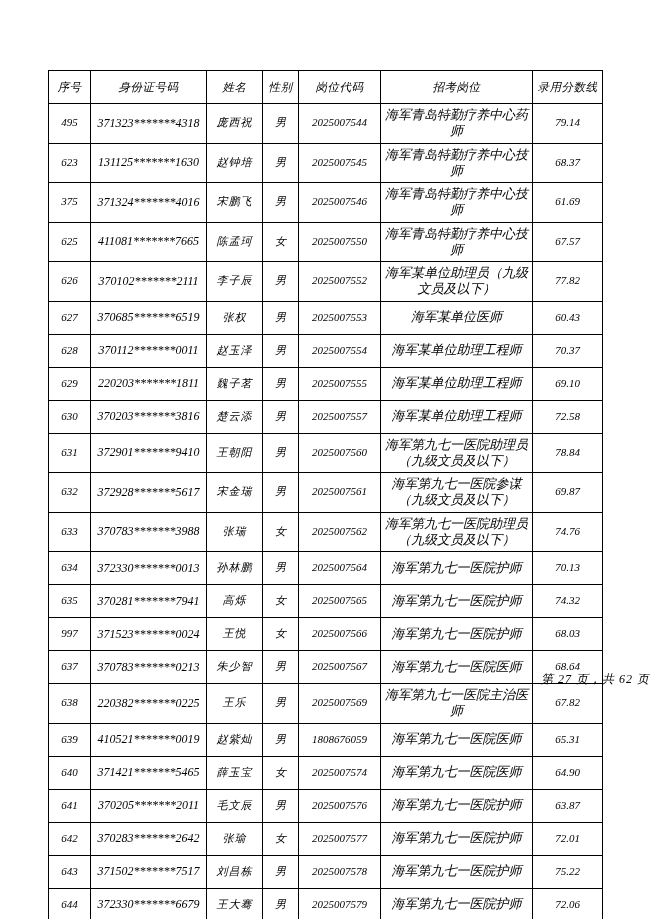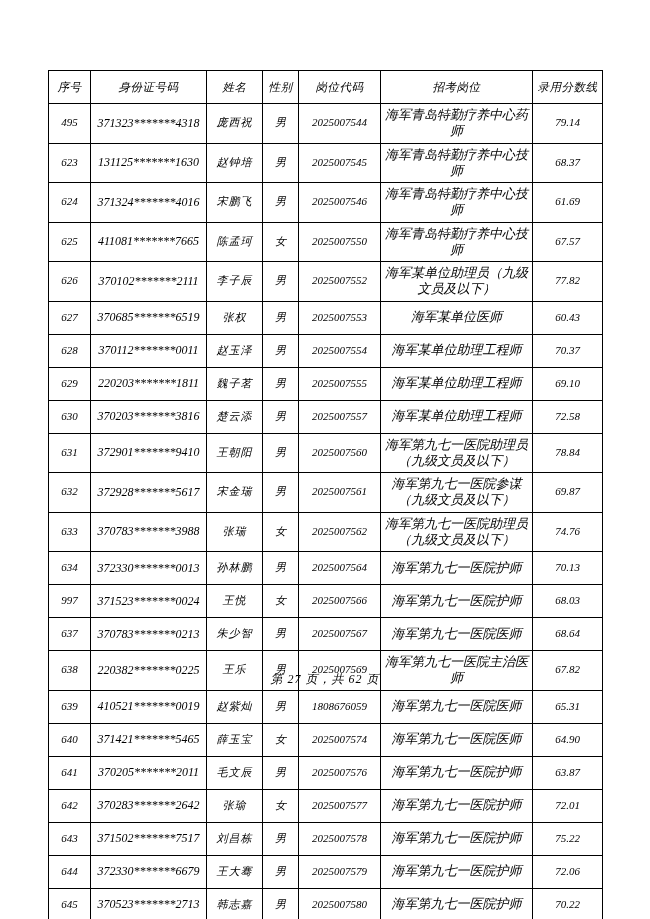--- a/index.html
+++ b/index.html
@@ -65,21 +65,21 @@
     font-size: 13px;
   }
   td.name {
     letter-spacing: 1px;
   }
   .footer {
     position: absolute;
     left: 0;
     right: 0;
     bottom: 42px;
-    text-align: center;
+    text-align: right;
     font-size: 12px;
     letter-spacing: 1px;
   }
 </style>
 </head>
 <body>
 
 <div class="page">
 
   <table class="roster">
@@ -116,21 +116,21 @@
       <tr>
         <td class="seq">623</td>
         <td class="id">131125*******1630</td>
         <td class="name">赵钟培</td>
         <td class="sex">男</td>
         <td class="code">2025007545</td>
         <td class="post">海军青岛特勤疗养中心技师</td>
         <td class="score">68.37</td>
       </tr>
       <tr>
-        <td class="seq">624</td>
+        <td class="seq">375</td>
         <td class="id">371324*******4016</td>
         <td class="name">宋鹏飞</td>
         <td class="sex">男</td>
         <td class="code">2025007546</td>
         <td class="post">海军青岛特勤疗养中心技师</td>
         <td class="score">61.69</td>
       </tr>
       <tr>
         <td class="seq">625</td>
         <td class="id">411081*******7665</td>
@@ -215,20 +215,29 @@
       <tr>
         <td class="seq">634</td>
         <td class="id">372330*******0013</td>
         <td class="name">孙林鹏</td>
         <td class="sex">男</td>
         <td class="code">2025007564</td>
         <td class="post">海军第九七一医院护师</td>
         <td class="score">70.13</td>
       </tr>
       <tr>
+        <td class="seq">635</td>
+        <td class="id">370281*******7941</td>
+        <td class="name">高烁</td>
+        <td class="sex">女</td>
+        <td class="code">2025007565</td>
+        <td class="post">海军第九七一医院护师</td>
+        <td class="score">74.32</td>
+      </tr>
+      <tr>
         <td class="seq">997</td>
         <td class="id">371523*******0024</td>
         <td class="name">王悦</td>
         <td class="sex">女</td>
         <td class="code">2025007566</td>
         <td class="post">海军第九七一医院护师</td>
         <td class="score">68.03</td>
       </tr>
       <tr>
         <td class="seq">637</td>

